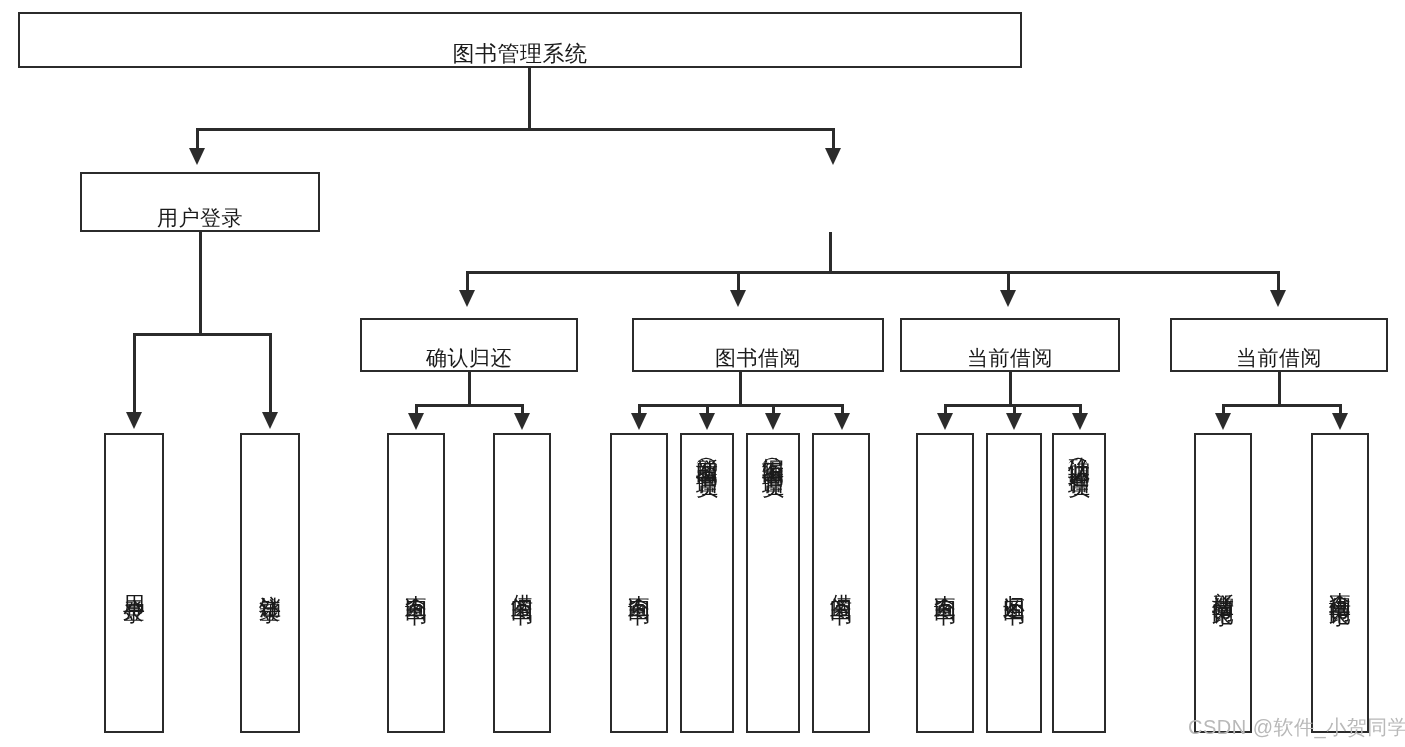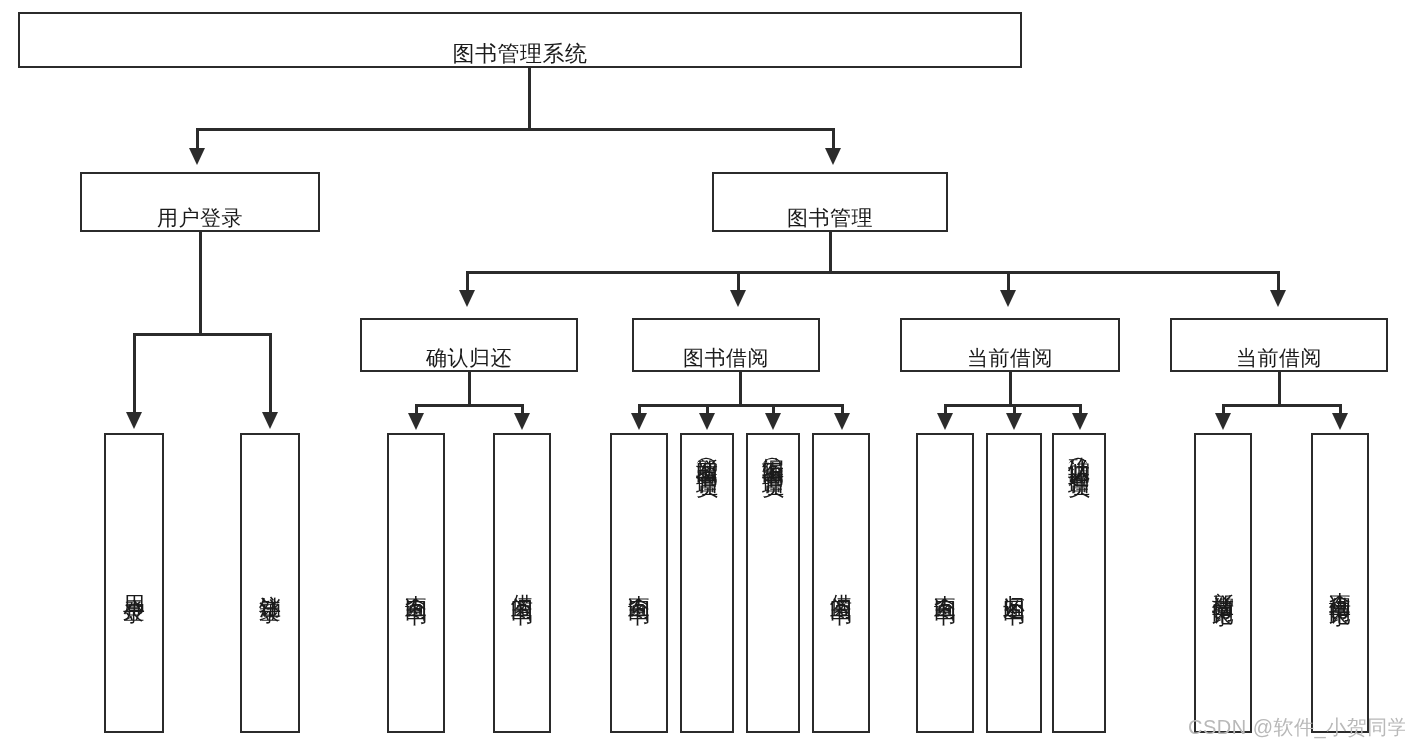--- a/index.html
+++ b/index.html
@@ -92,23 +92,20 @@
 
   <div class="vline" style="left:528px; top:68px; height:62px;"></div>
   <div class="hline" style="left:196px; top:128px; width:638px;"></div>
   <div class="vline" style="left:196px; top:128px; height:22px;"></div>
   <div class="arrow" style="left:189px; top:148px;"></div>
   <div class="vline" style="left:832px; top:128px; height:22px;"></div>
   <div class="arrow" style="left:825px; top:148px;"></div>
 
   <div class="node lvl1" style="left:80px; top:172px; width:240px; height:60px;">
     <span class="lbl">用户登录</span>
-  </div>
-  <div class="node lvl1" style="left:712px; top:172px; width:236px; height:60px;">
-    <span class="lbl">图书管理</span>
   </div>
 
   <div class="vline" style="left:199px; top:232px; height:103px;"></div>
   <div class="hline" style="left:133px; top:333px; width:136px;"></div>
   <div class="vline" style="left:133px; top:333px; height:80px;"></div>
   <div class="arrow" style="left:126px; top:412px;"></div>
   <div class="vline" style="left:269px; top:333px; height:80px;"></div>
   <div class="arrow" style="left:262px; top:412px;"></div>
 
   <div class="node leaf mid" style="left:104px; top:433px; width:60px; height:300px;">
@@ -125,21 +122,21 @@
   <div class="vline" style="left:737px; top:271px; height:21px;"></div>
   <div class="arrow" style="left:730px; top:290px;"></div>
   <div class="vline" style="left:1007px; top:271px; height:21px;"></div>
   <div class="arrow" style="left:1000px; top:290px;"></div>
   <div class="vline" style="left:1277px; top:271px; height:21px;"></div>
   <div class="arrow" style="left:1270px; top:290px;"></div>
 
   <div class="node lvl2" style="left:360px; top:318px; width:218px; height:54px;">
     <span class="lbl">确认归还</span>
   </div>
-  <div class="node lvl2" style="left:632px; top:318px; width:188px; height:54px;">
+  <div class="node lvl2" style="left:632px; top:318px; width:252px; height:54px;">
     <span class="lbl">图书借阅</span>
   </div>
   <div class="node lvl2" style="left:900px; top:318px; width:220px; height:54px;">
     <span class="lbl">当前借阅</span>
   </div>
   <div class="node lvl2" style="left:1170px; top:318px; width:218px; height:54px;">
     <span class="lbl">当前借阅</span>
   </div>
 
   <div class="vline" style="left:468px; top:372px; height:34px;"></div>

